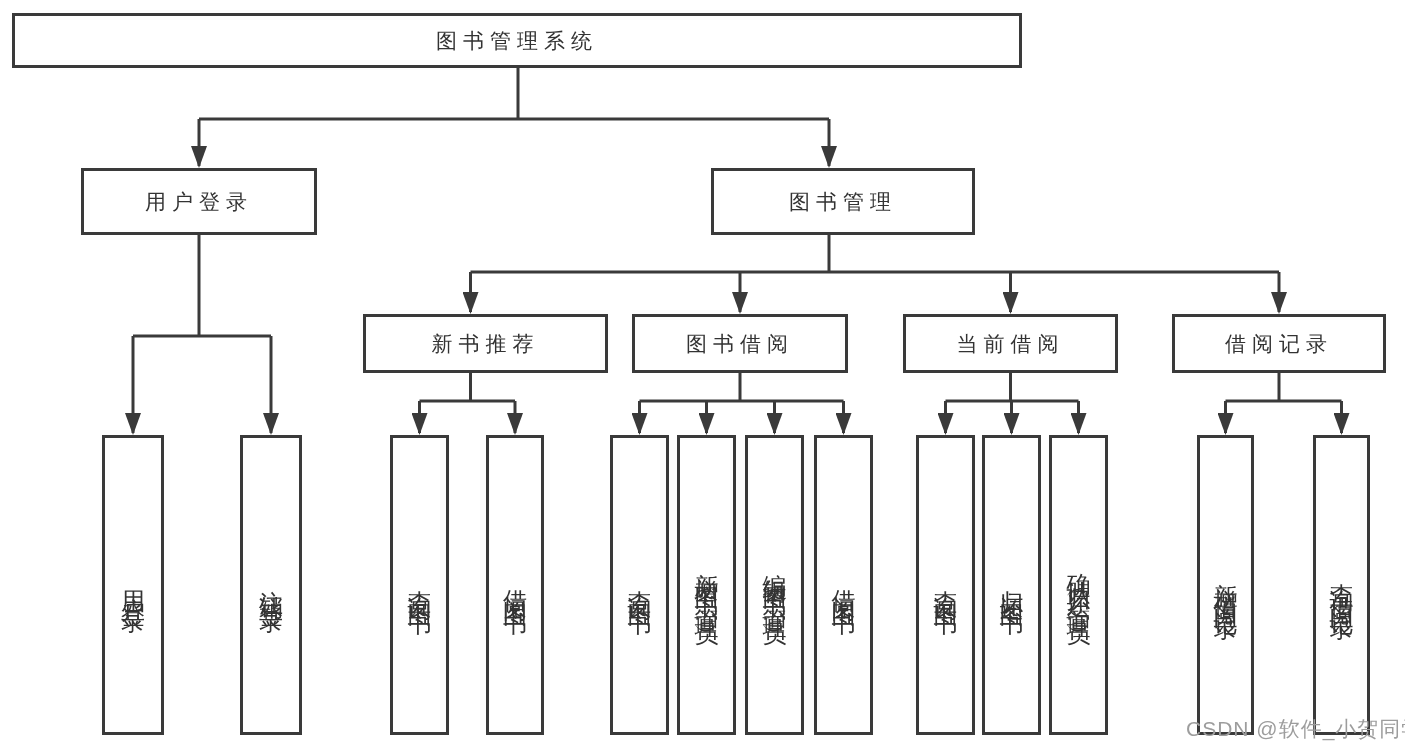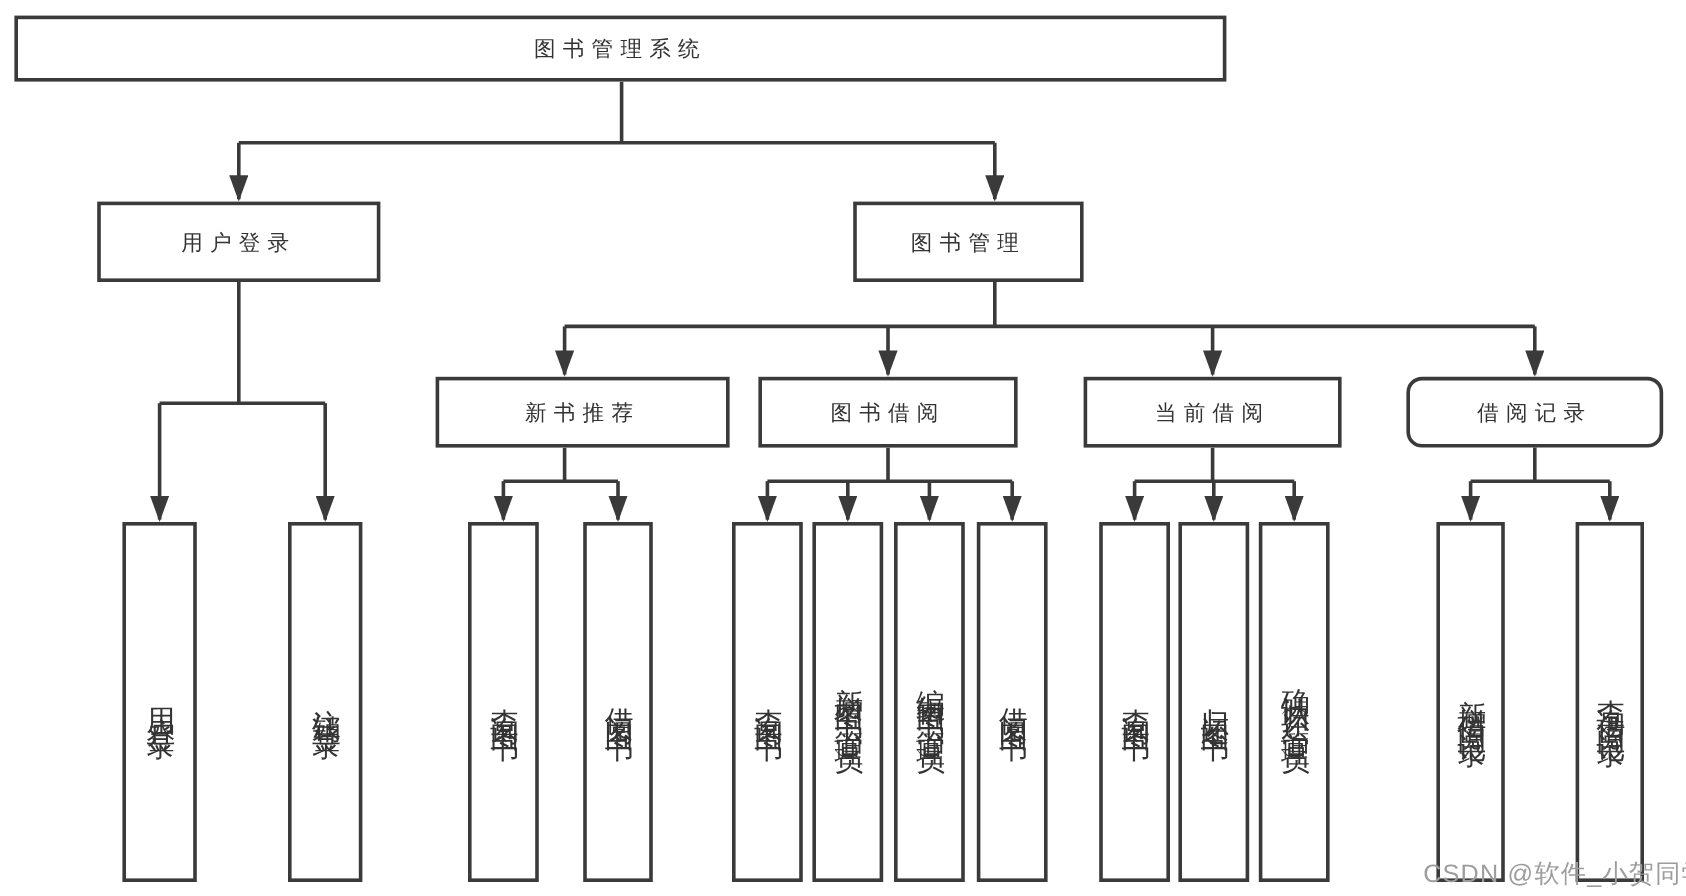--- a/index.html
+++ b/index.html
@@ -6,21 +6,21 @@
   .stage{
     position:relative;width:1405px;height:747px;background:var(--background,#ffffff);
     overflow:hidden;font-family:"Liberation Sans","DejaVu Sans",sans-serif;
   }
   .box{
     position:absolute;box-sizing:border-box;background:#ffffff;
     border:3px solid var(--box_border,#3a3a3a);
     display:flex;align-items:center;justify-content:center;
     color:var(--text,#333333);
   }
-  .h-label{font-size:18px;letter-spacing:6px;white-space:nowrap;}
+  .h-label{font-size:21px;letter-spacing:6px;white-space:nowrap;}
   .v-label{
     writing-mode:vertical-rl;text-orientation:mixed;
     font-size:24px;letter-spacing:7px;line-height:1;white-space:nowrap;
   }
   .connectors{position:absolute;left:0;top:0;}
   .connectors .stroke{stroke:var(--line,#3a3a3a);stroke-width:3;fill:none;}
   .connectors .arrowfill{fill:var(--line,#3a3a3a);stroke:none;}
   .watermark{
     position:absolute;left:1186px;top:716px;z-index:5;
     font-size:21px;line-height:25px;letter-spacing:1px;white-space:nowrap;
@@ -76,34 +76,34 @@
     <line class="stroke" x1="1341.5" y1="401" x2="1341.5" y2="433" marker-end="url(#arrowhead)"></line>
   </svg>
 
   <div class="box" style="left:12px;top:13px;width:1010px;height:55px;">
     <span class="h-label">图书管理系统</span>
   </div>
 
   <div class="box" style="left:81px;top:168px;width:236px;height:67px;">
     <span class="h-label">用户登录</span>
   </div>
-  <div class="box" style="left:711px;top:168px;width:192px;height:67px;">
+  <div class="box" style="left:711px;top:168px;width:264px;height:67px;">
     <span class="h-label">图书管理</span>
   </div>
 
   <div class="box" style="left:363px;top:314px;width:245px;height:59px;">
     <span class="h-label">新书推荐</span>
   </div>
   <div class="box" style="left:632px;top:314px;width:216px;height:59px;font-family:Liberation Serif, serif;">
     <span class="h-label">图书借阅</span>
   </div>
   <div class="box" style="left:903px;top:314px;width:215px;height:59px;">
     <span class="h-label">当前借阅</span>
   </div>
-  <div class="box" style="left:1172px;top:314px;width:214px;height:59px;border-radius:13px;">
+  <div class="box" style="left:1172px;top:314px;width:214px;height:59px;">
     <span class="h-label">借阅记录</span>
   </div>
 
   <div class="box" style="left:102px;top:435px;width:62px;height:300px;">
     <span class="v-label">用户登录</span>
   </div>
   <div class="box" style="left:240px;top:435px;width:62px;height:300px;">
     <span class="v-label">注销登录</span>
   </div>
 

